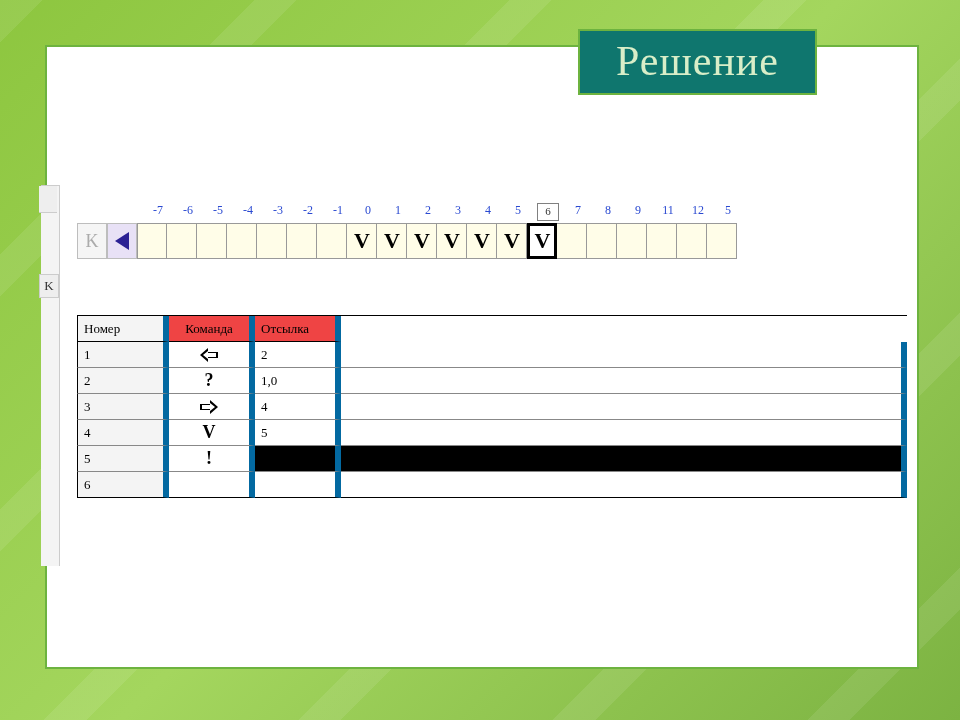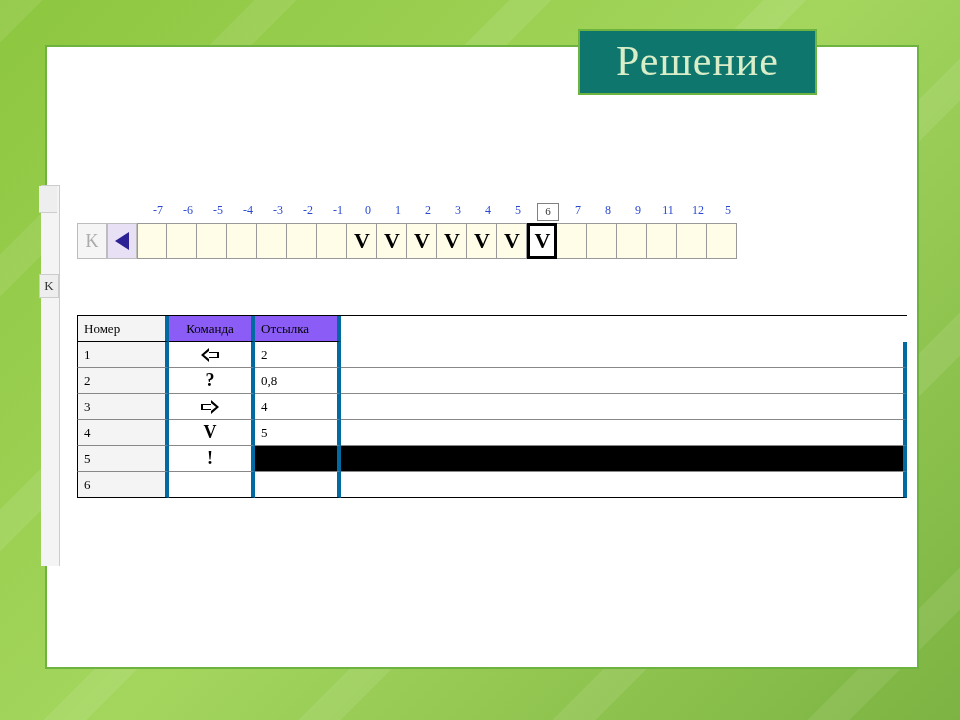--- a/index.html
+++ b/index.html
@@ -71,30 +71,30 @@
     display:flex;align-items:center;justify-content:center;
     font-family:Tahoma;font-size:22px;font-weight:bold;letter-spacing:-1px;
   }
   .cell.first{border-left:1px solid #999;}
   .cell.head{border:3px solid #000;background:#fff;}
 
   
   .ptable{position:absolute;left:30px;top:130px;width:830px;border-top:1px solid #000;}
   .prow{display:flex;height:26px;}
   .pcell{
-    border-right:4px solid #0369a1;border-bottom:1px solid #888;
+    border-right:6px solid #0369a1;border-bottom:1px solid #888;
     box-sizing:border-box;padding:3px 6px;
     font-family:"MS Sans Serif",Tahoma;font-size:13px;
     display:flex;align-items:center;background:#fff;
   }
   .col-n{width:92px;}
   .col-c{width:86px;justify-content:center;}
   .col-r{width:86px;text-align:center;}
   .col-k{flex:1;}
-  .phead .pcell{border-bottom:1px solid #000;background:#8b5cf6;}
+  .phead .pcell{border-bottom:1px solid #000;background:#ef4444;}
   .col-n-row{background:#f4f4f4!important;border-left:1px solid #000;}
   .cmd-glyph{font-size:18px;font-weight:bold;font-family:Tahoma;}
   .hl .col-r,.hl .col-k{background:#000;color:#fff;}
   .last .pcell{border-bottom:1px solid #000;}
   .arrow-cmd{position:relative;display:inline-flex;align-items:center;}
 </style>
 </head>
 <body>
 
 <div class="bg">
@@ -183,21 +183,21 @@
                 </span>
               </div>
               <div class="pcell col-r">2</div>
               <div class="pcell col-k"></div>
             </div>
             <div class="prow">
               <div class="pcell col-n col-n-row">2</div>
               <div class="pcell col-c">
                 <span class="cmd-glyph">?</span>
               </div>
-              <div class="pcell col-r">0,8</div>
+              <div class="pcell col-r">1,0</div>
               <div class="pcell col-k"></div>
             </div>
             <div class="prow">
               <div class="pcell col-n col-n-row">3</div>
               <div class="pcell col-c">
                 <span class="arrow-cmd">
                   <svg width="18" height="14" viewBox="0 0 18 14">
                     <polygon points="10,0 10,4 0,4 0,10 10,10 10,14 18,7" fill="#000"></polygon>
                     <polygon points="10,3 10,5 2,5 2,9 10,9 10,11 15,7" fill="#fff"></polygon>
                   </svg>

